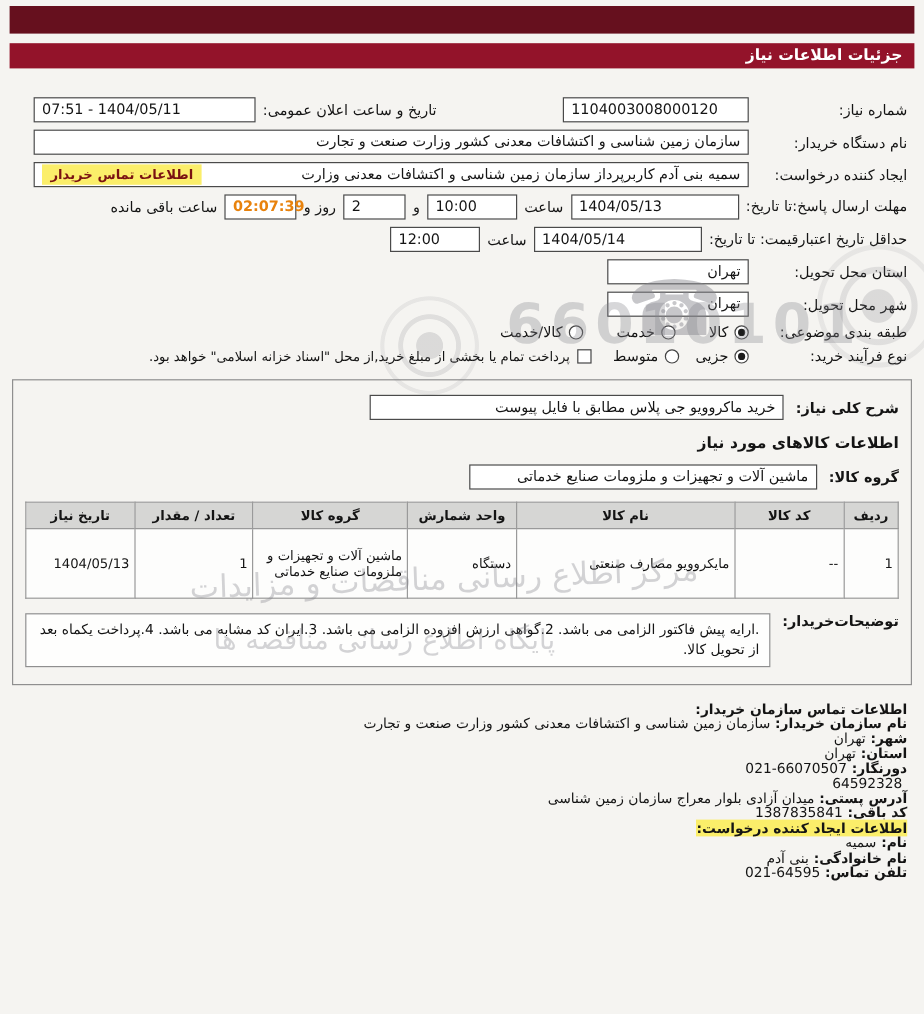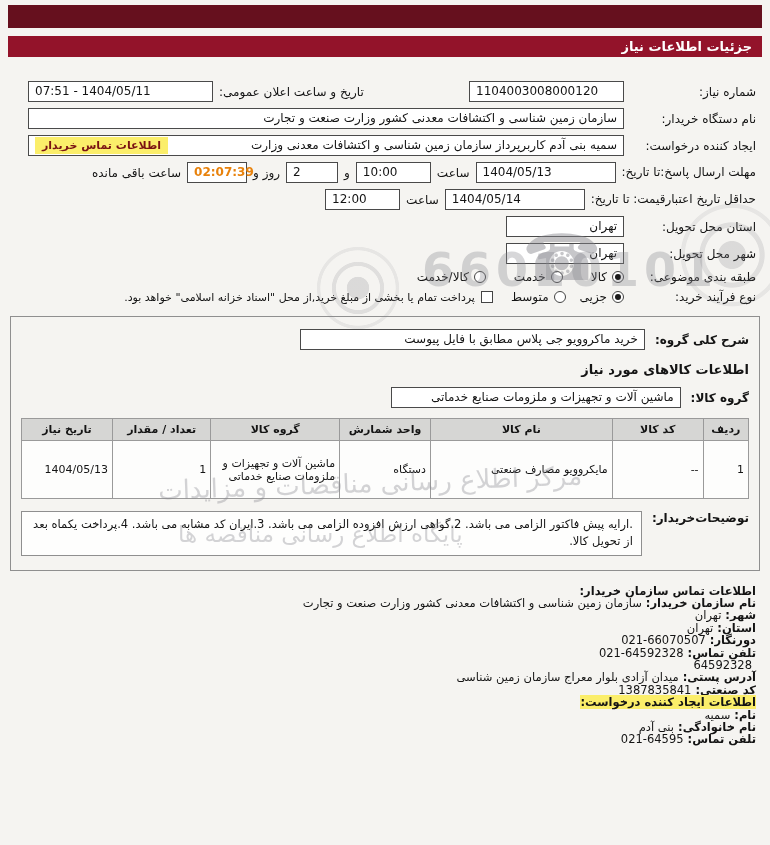--- a/index.html
+++ b/index.html
@@ -174,21 +174,21 @@
         <span class="flabel">متوسط</span>
       </span>
       <span class="checkbox"></span>
       <span class="cbx-text">پرداخت تمام یا بخشی از مبلغ خرید,از محل "اسناد خزانه اسلامی" خواهد بود.</span>
     </div>
   </div>
 
   <div class="section2">
 
     <div class="s2row">
-      <span class="s2label">شرح کلی گروه:</span>
+      <span class="s2label">شرح کلی نیاز:</span>
       <span class="field w345">خرید ماکروویو جی پلاس مطابق با فایل پیوست</span>
     </div>
 
     <div class="items-header">اطلاعات کالاهای مورد نیاز</div>
 
     <div class="s2row">
       <span class="s2label">گروه کالا:</span>
       <span class="field w290">ماشین آلات و تجهیزات و ملزومات صنایع خدماتی</span>
     </div>
 
@@ -225,24 +225,23 @@
       <div class="notes-box">.ارایه پیش فاکتور الزامی می باشد. 2.گواهی ارزش افزوده الزامی می باشد. 3.ایران کد مشابه می باشد. 4.پرداخت یکماه بعد از تحویل کالا.</div>
     </div>
   </div>
 
   <div class="contact" id="contact-lines">
       <div class="contact-line"><b>اطلاعات تماس سازمان خریدار:</b></div>
       <div class="contact-line"><b>نام سازمان خریدار:</b><span class="cval" dir="auto">سازمان زمین شناسی و اکتشافات معدنی کشور وزارت صنعت و تجارت</span></div>
       <div class="contact-line"><b>شهر:</b><span class="cval" dir="auto">تهران</span></div>
       <div class="contact-line"><b>استان:</b><span class="cval" dir="auto">تهران</span></div>
       <div class="contact-line"><b>دورنگار:</b><span class="cval" dir="auto">021-66070507</span></div>
-      <div class="contact-line"><b>تلفن تماس:</b><span class="cval" dir="auto">021-64592328</span></div>
       <div class="contact-line"><span class="cval" dir="auto">64592328</span></div>
       <div class="contact-line"><b>آدرس پستی:</b><span class="cval" dir="auto">میدان آزادی بلوار معراج سازمان زمین شناسی</span></div>
-      <div class="contact-line"><b>کد صنعتی:</b><span class="cval" dir="auto">1387835841</span></div>
+      <div class="contact-line"><b>کد باقی:</b><span class="cval" dir="auto">1387835841</span></div>
       <div class="contact-line"><b class="hl">اطلاعات ایجاد کننده درخواست:</b></div>
       <div class="contact-line"><b>نام:</b><span class="cval" dir="auto">سمیه</span></div>
       <div class="contact-line"><b>نام خانوادگی:</b><span class="cval" dir="auto">بنی آدم</span></div>
       <div class="contact-line"><b>تلفن تماس:</b><span class="cval" dir="auto">021-64595</span></div>
     </div>
 
   <div class="watermark">
     <div class="wm wm-orn wm-orn1"></div>
     <div class="wm wm-orn wm-orn2"></div>
     <div class="wm wm-phone">66010101</div>

